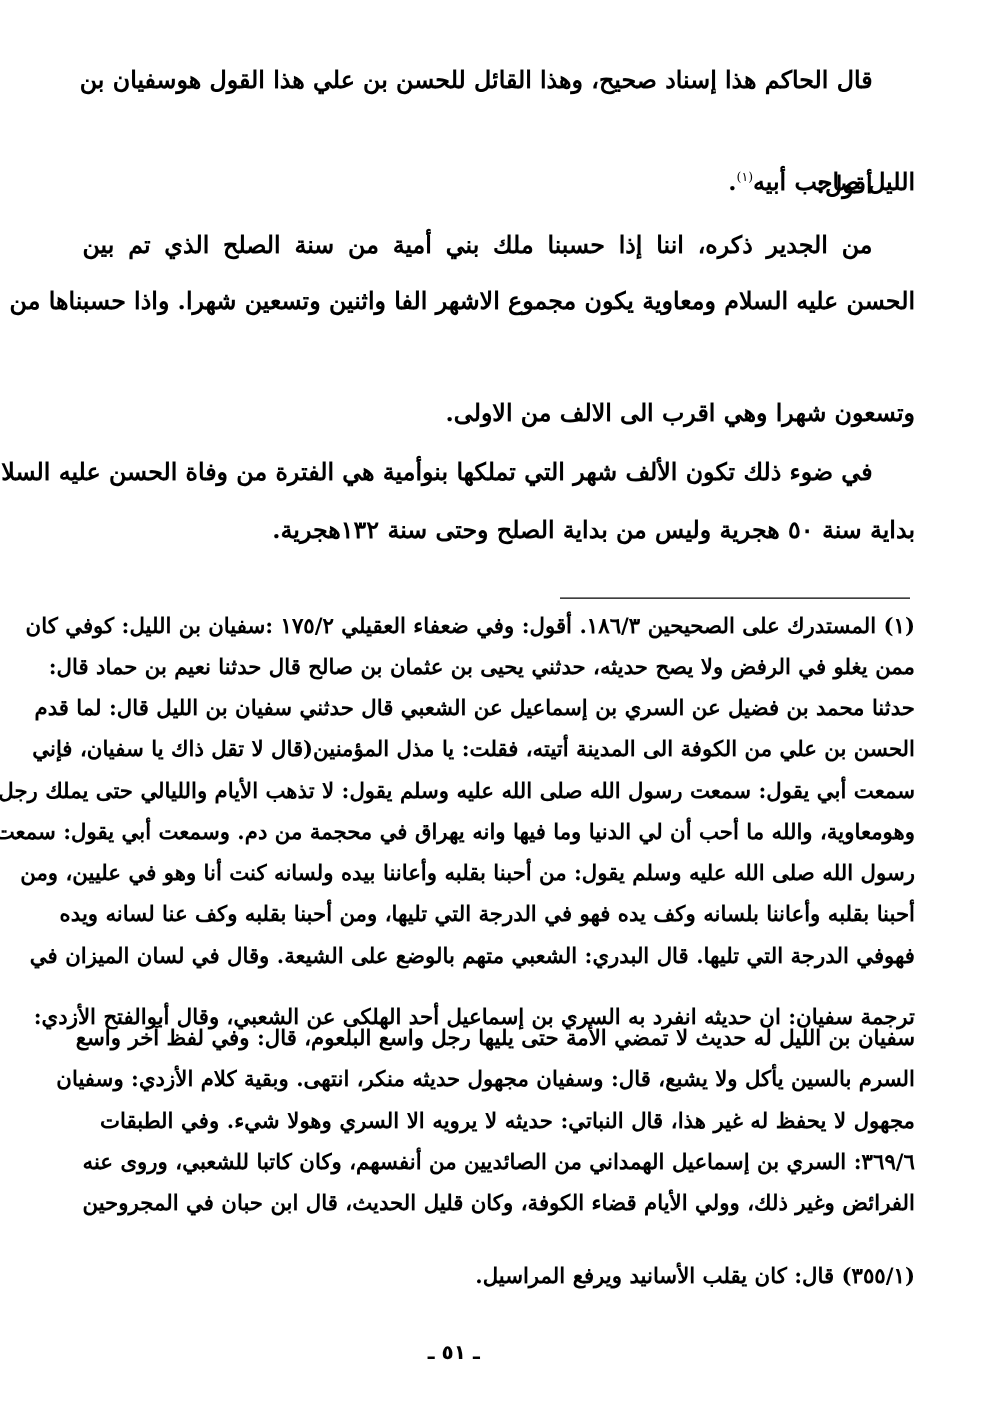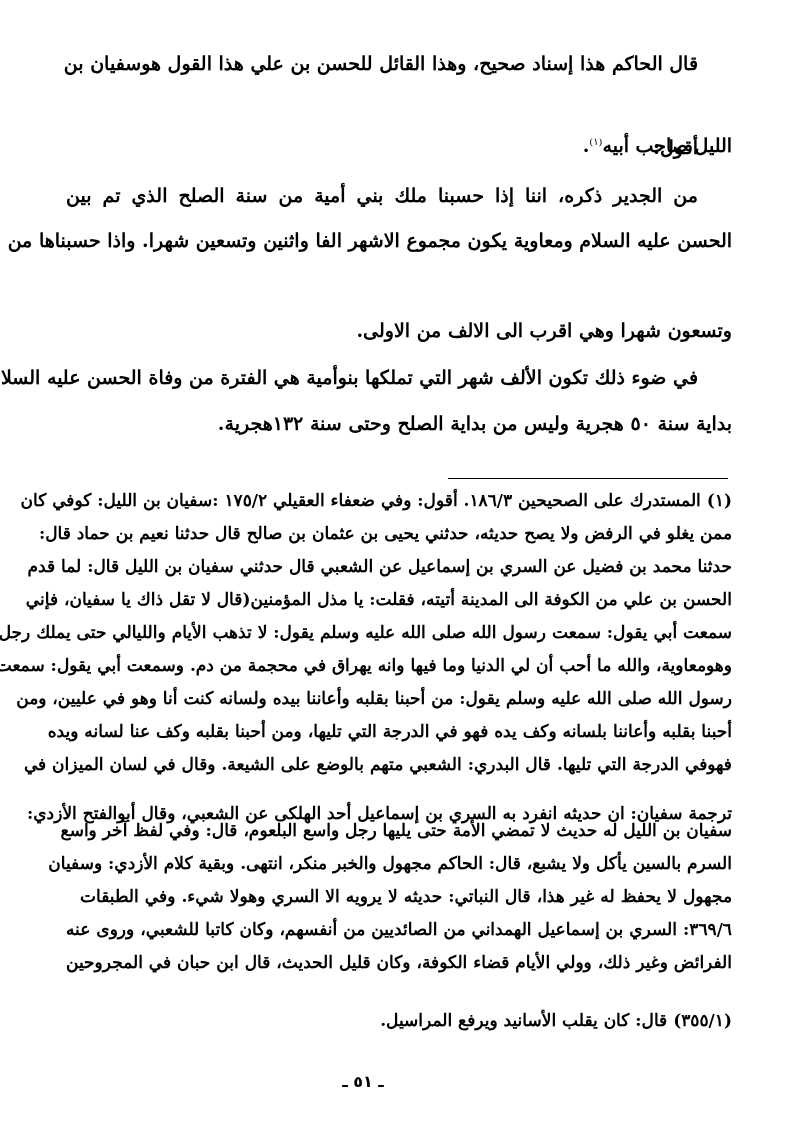--- a/index.html
+++ b/index.html
@@ -38,21 +38,21 @@
     <div class="line foot" style="top:523px;">ممن يغلو في الرفض ولا يصح حديثه، حدثني يحيى بن عثمان بن صالح قال حدثنا نعيم بن حماد قال:</div>
     <div class="line foot" style="top:556px;">حدثنا محمد بن فضيل عن السري بن إسماعيل عن الشعبي قال حدثني سفيان بن الليل قال: لما قدم</div>
     <div class="line foot" style="top:589px;">الحسن بن علي من الكوفة الى المدينة أتيته، فقلت: يا مذل المؤمنين(قال لا تقل ذاك يا سفيان، فإني</div>
     <div class="line foot" style="top:622px;">سمعت أبي يقول: سمعت رسول الله صلى الله عليه وسلم يقول: لا تذهب الأيام والليالي حتى يملك رجل</div>
     <div class="line foot" style="top:655px;">وهومعاوية، والله ما أحب أن لي الدنيا وما فيها وانه يهراق في محجمة من دم. وسمعت أبي يقول: سمعت</div>
     <div class="line foot" style="top:688px;">رسول الله صلى الله عليه وسلم يقول: من أحبنا بقلبه وأعاننا بيده ولسانه كنت أنا وهو في عليين، ومن</div>
     <div class="line foot" style="top:721px;">أحبنا بقلبه وأعاننا بلسانه وكف يده فهو في الدرجة التي تليها، ومن أحبنا بقلبه وكف عنا لسانه ويده</div>
     <div class="line foot" style="top:754px;">فهوفي الدرجة التي تليها. قال البدري: الشعبي متهم بالوضع على الشيعة. وقال في لسان الميزان في</div>
     <div class="line foot" style="top:787px;margin-top:16px;">ترجمة سفيان: ان حديثه انفرد به السري بن إسماعيل أحد الهلكى عن الشعبي، وقال أبوالفتح الأزدي:</div>
     <div class="line foot" style="top:820px;">سفيان بن الليل له حديث لا تمضي الأمة حتى يليها رجل واسع البلعوم، قال: وفي لفظ آخر واسع</div>
-    <div class="line foot" style="top:853px;">السرم بالسين يأكل ولا يشبع، قال: الحاكم مجهول والخبر منكر، انتهى. وبقية كلام الأزدي: وسفيان</div>
+    <div class="line foot" style="top:853px;">السرم بالسين يأكل ولا يشبع، قال: وسفيان مجهول حديثه منكر، انتهى. وبقية كلام الأزدي: وسفيان</div>
     <div class="line foot" style="top:886px;margin-left:14px;">مجهول لا يحفظ له غير هذا، قال النباتي: حديثه لا يرويه الا السري وهولا شيء. وفي الطبقات</div>
     <div class="line foot" style="top:919px;">٣٦٩/٦: السري بن إسماعيل الهمداني من الصائديين من أنفسهم، وكان كاتبا للشعبي، وروى عنه</div>
     <div class="line foot" style="top:952px;">الفرائض وغير ذلك، وولي الأيام قضاء الكوفة، وكان قليل الحديث، قال ابن حبان في المجروحين</div>
     <div class="line foot short" style="top:1010px;">(٣٥٥/١) قال: كان يقلب الأسانيد ويرفع المراسيل.</div>
   </div>
 
   <div class="pagenum">ـ ٥١ ـ</div>
 </div>
 
 </body></html>

